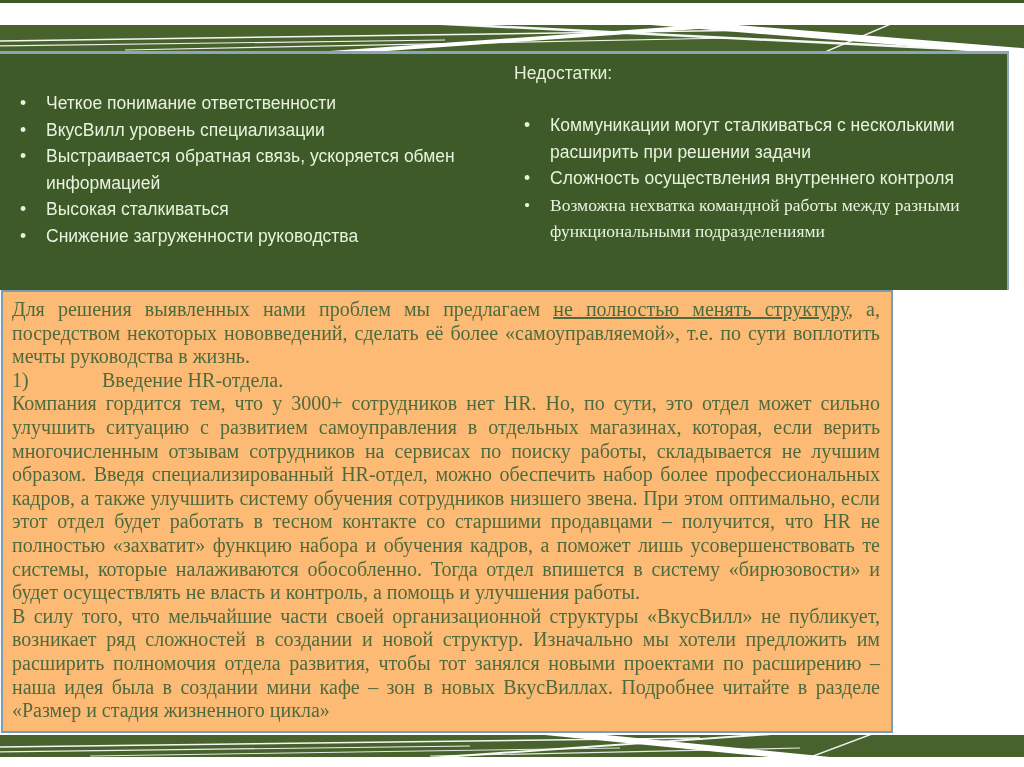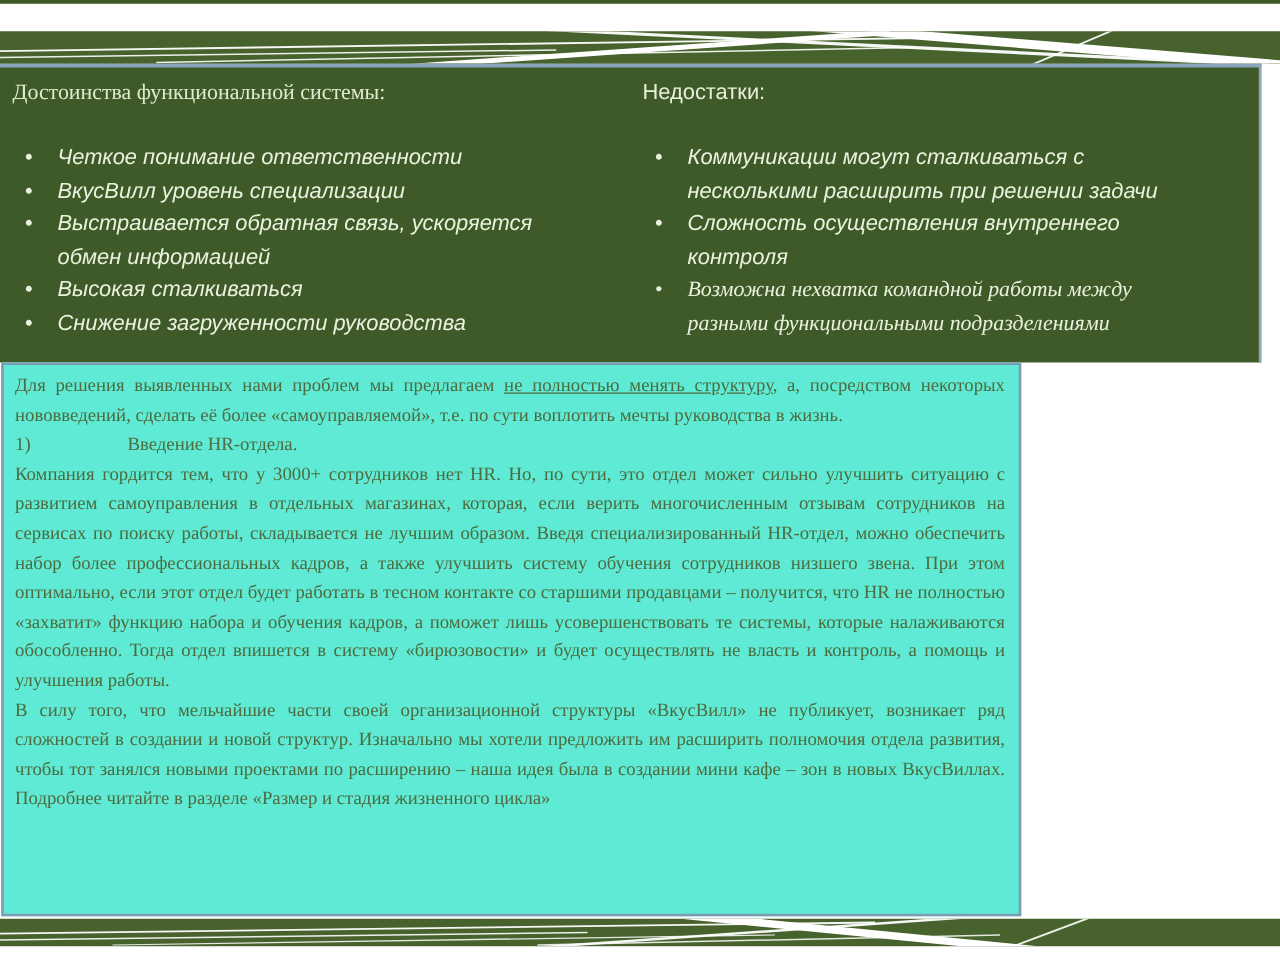--- a/index.html
+++ b/index.html
@@ -20,28 +20,28 @@
   }
   .col { box-sizing:border-box; }
   .col.left  { width:498px; padding:8px 0 0 10px; }
   .col.right { flex:1; padding:8px 13px 0 16px; }
   .col-title { font-size:17.5px; line-height:22px; }
   .col-title.serif { font-family:"Liberation Serif", serif; color:#dfeccf; }
   .blist { list-style:none; margin:28px 0 0 0; padding:0 0 0 10px;
            font-size:17.5px; line-height:26.5px; color:#e9f2de; }
   .blist li { display:flex; }
   .blist .mk { width:26px; flex:none; }
-  .blist .tx { flex:1; padding-right:30px;font-style:italic; }
+  .blist .tx { flex:1; padding-right:30px; }
   .blist li.serif { font-family:"Liberation Serif", serif; }
 
   .light-box {
-    position:absolute; top:290px; left:1px; width:816px; height:443px; box-sizing:border-box;
-    background:#5eead4; border:2px solid #7d9bb3; padding:6px 11px 0 9px;
+    position:absolute; top:290px; left:1px; width:892px; height:443px; box-sizing:border-box;
+    background:#fdba74; border:2px solid #7d9bb3; padding:6px 11px 0 9px;
     color:#4d6b3f; font-family:"Liberation Serif", serif;
-    font-size:15px; line-height:23.6px;
+    font-size:20px; line-height:23.6px;
   }
   .light-box p { margin:0; text-align:justify; }
   .u { text-decoration:underline; }
   .numline { white-space:nowrap;font-family:Liberation Serif, serif; }
   .num1 { display:inline-block; width:90px; }
   .num2 { display:inline-block; width:74px; }
 </style>
 </head>
 <body>
 
@@ -54,21 +54,20 @@
     <line x1="125" y1="25" x2="730" y2="13" stroke="#ffffff" stroke-width="1.2" opacity="0.9"></line>
     <line x1="330" y1="28" x2="712" y2="1" stroke="#ffffff" stroke-width="4"></line>
     <line x1="425" y1="-2" x2="1015" y2="27" stroke="#ffffff" stroke-width="2.5" opacity="0.95"></line>
     <line x1="645" y1="-4" x2="1040" y2="28" stroke="#ffffff" stroke-width="7"></line>
     <line x1="825" y1="27" x2="893" y2="-2" stroke="#ffffff" stroke-width="1.5" opacity="0.9"></line>
   </svg>
 </div>
 
 <div class="dark-box">
   <div class="col left">
-    <div class="col-title serif">Достоинства функциональной системы:</div>
     <ul class="blist">
       <li>
           <span class="mk">•</span>
           <span class="tx">Четкое понимание ответственности</span>
         </li>
       <li>
           <span class="mk">•</span>
           <span class="tx">ВкусВилл уровень специализации</span>
         </li>
       <li>

